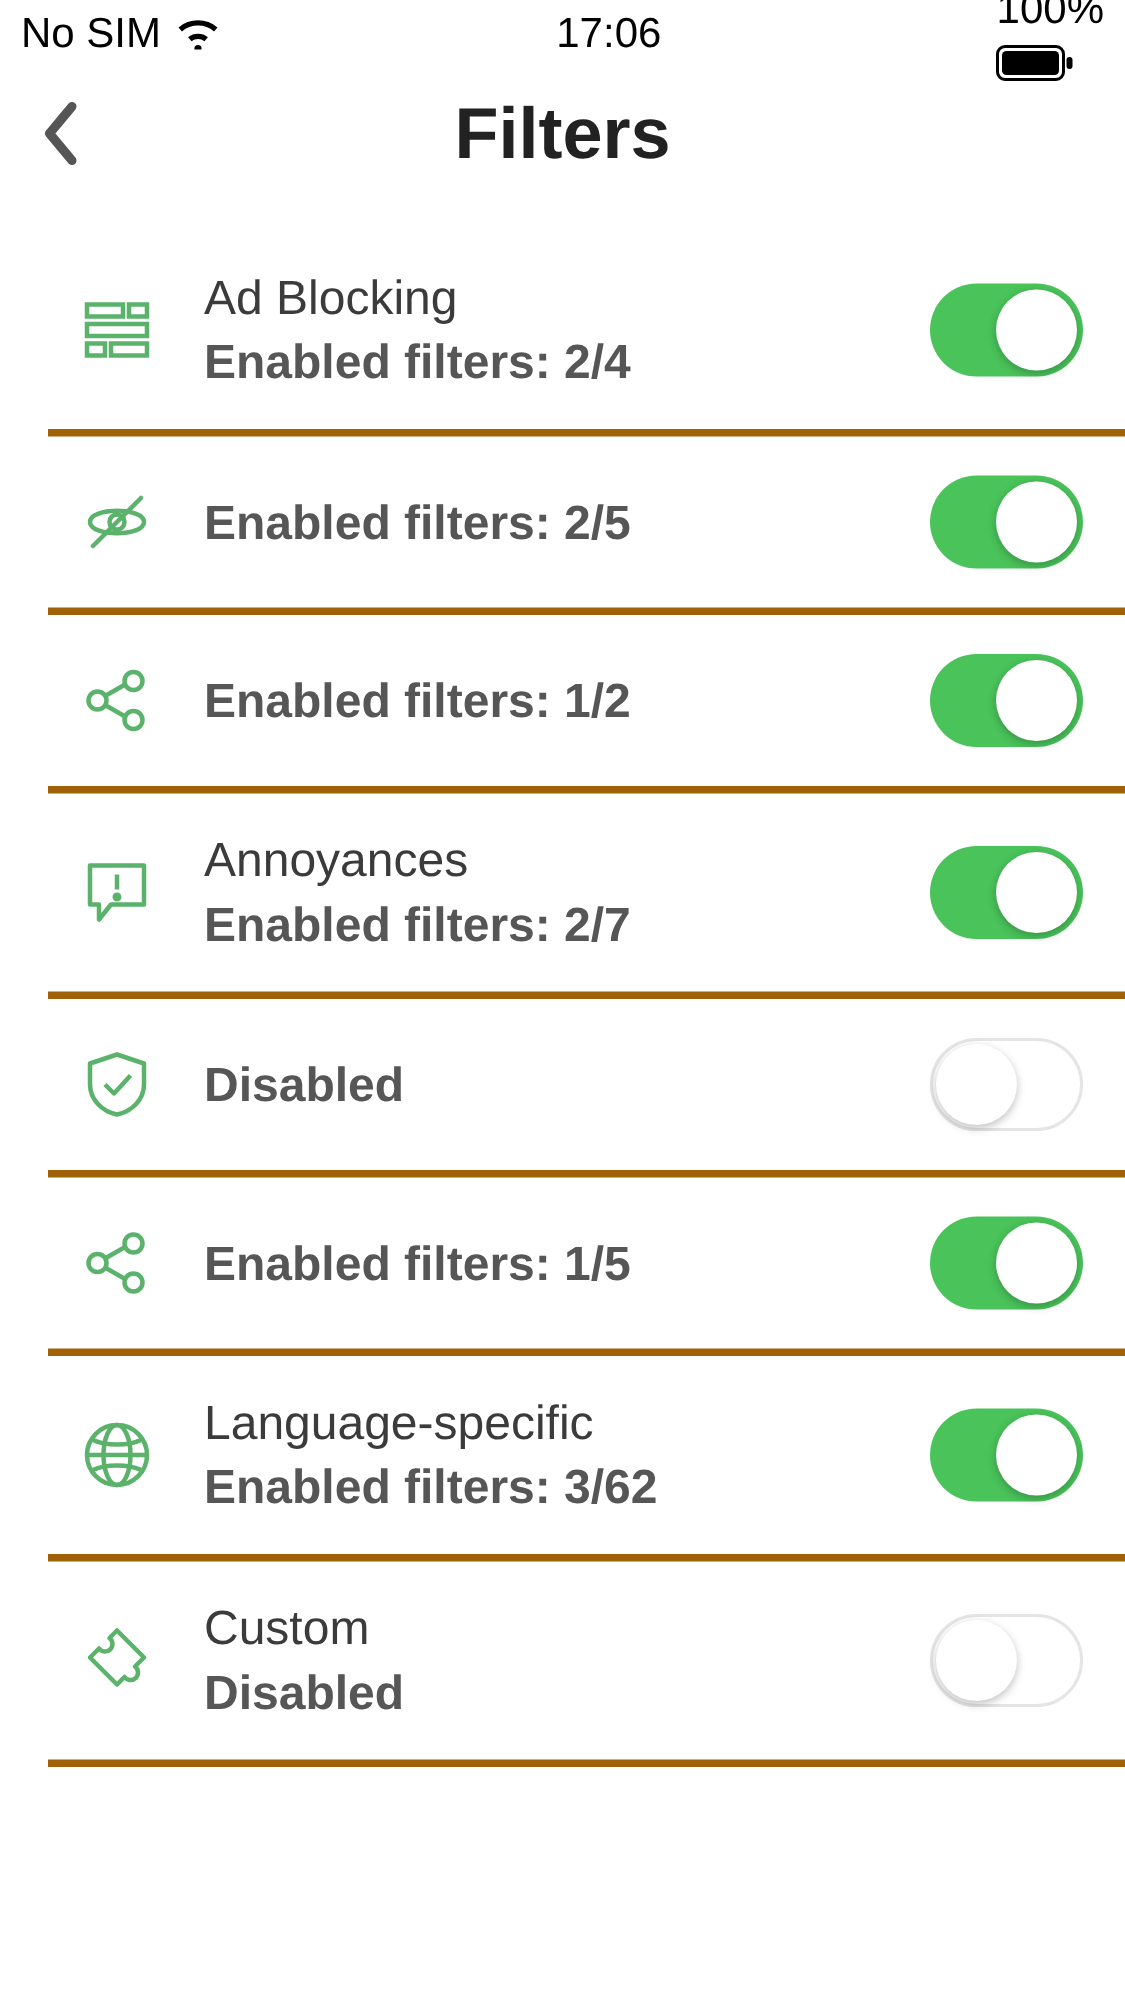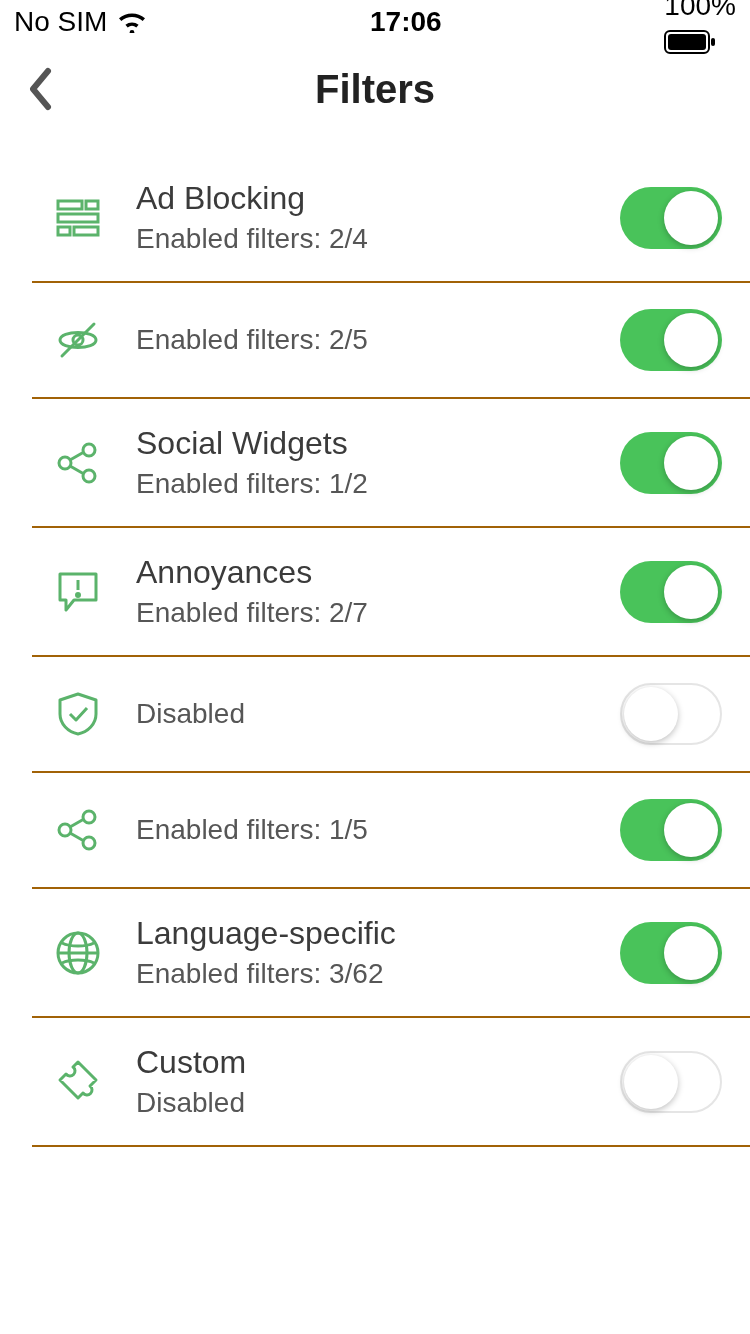--- a/index.html
+++ b/index.html
@@ -2,50 +2,50 @@
 <html><head>
 <meta charset="utf-8">
 <style>
   * { box-sizing: border-box; margin: 0; padding: 0; }
   html, body { width: 750px; height: 1334px; background: #fff; font-family: -apple-system, "Helvetica Neue", Arial, sans-serif; color: #000; }
   .status-bar { display: flex; align-items: center; justify-content: space-between; height: 44px; padding: 0 14px; font-size: 28px; font-weight: 400; }
   .status-left { display: flex; align-items: center; gap: 10px; }
   .status-right { display: flex; align-items: flex-start; gap: 8px; flex-direction: column; }
   .wifi-icon, .battery-icon { display: inline-flex; }
   .nav-bar { position: relative; height: 90px; display: flex; align-items: center; justify-content: center; }
-  .nav-title { font-size: 40px; font-weight: 700; color: #222; }
+  .nav-title { font-size: 48px; font-weight: 700; color: #222; }
   .back-btn { position: absolute; left: 18px; top: 50%; transform: translateY(-50%); width: 44px; height: 44px; display: flex; align-items: center; justify-content: center; cursor: pointer; }
   .list { margin-top: 20px; }
-  .row { display: flex; align-items: center; padding: 26px 28px 26px 24px; border-bottom: 2px solid #a16207; margin-left: 32px; }
+  .row { display: flex; align-items: center; padding: 26px 28px 26px 24px; border-bottom: 5px solid #a16207; margin-left: 32px; }
   .row:first-child { border-top: none; }
   .row-icon { width: 60px; height: 60px; flex: 0 0 60px; display: flex; align-items: center; justify-content: center; margin-right: 28px; margin-left: -8px;}
   .row-text { flex: 1 1 auto; display: flex; flex-direction: column; gap: 6px; }
   .row-title { font-size: 32px; font-weight: 400; color: #3b3b3b; }
-  .row-sub { font-size: 28px; font-weight: 400; color: #565656; }
+  .row-sub { font-size: 32px; font-weight: 700; color: #565656; }
   .toggle { position: relative; width: 102px; height: 62px; border-radius: 62px; flex: 0 0 auto; cursor: pointer; }
   .toggle.on { background: #49c35a; }
   .toggle.off { background: #fff; border: 2px solid #e5e5e5; }
   .toggle .knob { position: absolute; top: 4px; width: 54px; height: 54px; border-radius: 50%; background: #fff; box-shadow: 0 2px 6px rgba(0,0,0,0.25); }
   .toggle.on .knob { right: 4px; }
   .toggle.off .knob { left: 2px; top: 2px; }
   svg { display: block; }
 </style>
 </head>
 <body>
 
 <div class="status-bar">
   <div class="status-left">
     <span>No SIM</span>
     <span class="wifi-icon">
       <svg width="30" height="22" viewBox="0 0 30 22">
           <path d="M15 19a2.4 2.4 0 1 0 0 4.8 2.4 2.4 0 0 0 0-4.8zm-6.6-5.2a10.6 10.6 0 0 1 13.2 0l-2.3 2.7a7 7 0 0 0-8.6 0zM2 7.3a20 20 0 0 1 26 0l-2.3 2.7a16.4 16.4 0 0 0-21.4 0z" fill="#000"></path>
         </svg>
     </span>
   </div>
-  <span style="font-weight:700">17:06</span>
+  <span style="font-weight:400">17:06</span>
   <div class="status-right">
     <span>100%</span>
     <span class="battery-icon">
       <svg width="52" height="24" viewBox="0 0 52 24">
           <rect x="1" y="1" width="44" height="22" rx="5" fill="none" stroke="#000" stroke-width="2"></rect>
           <rect x="4" y="4" width="38" height="16" rx="3" fill="#000"></rect>
           <rect x="47" y="8" width="4" height="8" rx="2" fill="#000"></rect>
         </svg>
     </span>
   </div>
@@ -101,21 +101,20 @@
     <span class="row-icon">
       <svg width="46" height="46" viewBox="0 0 46 46" fill="none" stroke="#5bb36b" stroke-width="3">
         <circle cx="10" cy="23" r="6"></circle>
           <circle cx="34" cy="10" r="6"></circle>
           <circle cx="34" cy="36" r="6"></circle>
         <line x1="15" y1="20" x2="29" y2="12"></line>
           <line x1="15" y1="26" x2="29" y2="34"></line>
       </svg>
     </span>
     <div class="row-text">
-      <span class="row-title">Social Widgets</span>
       <span class="row-sub">Enabled filters: 1/2</span>
     </div>
     <div class="toggle on">
         <div class="knob"></div>
       </div>
   </div>
 
   <div class="row">
     <span class="row-icon">
       <svg width="48" height="48" viewBox="0 0 48 48" fill="none" stroke="#5bb36b" stroke-width="3" stroke-linejoin="round">

